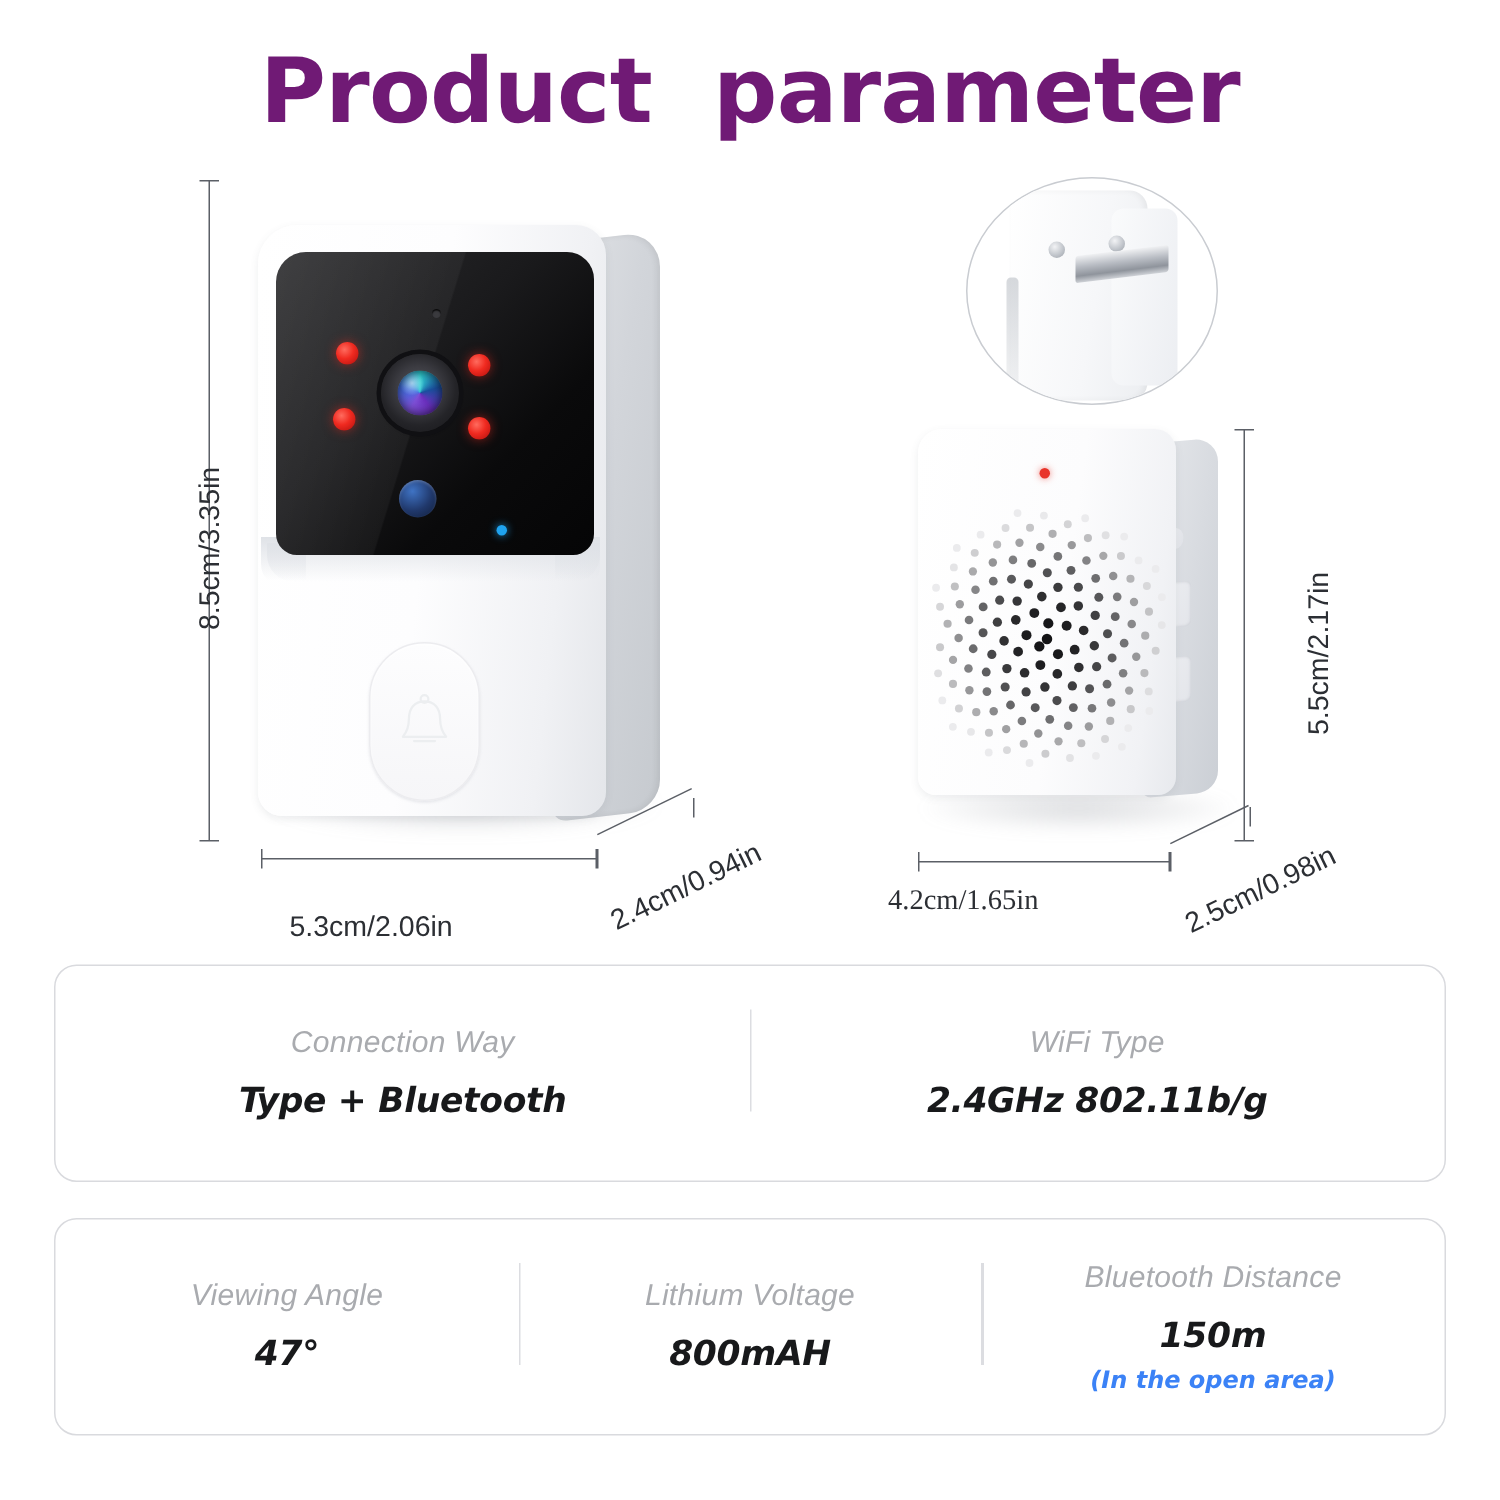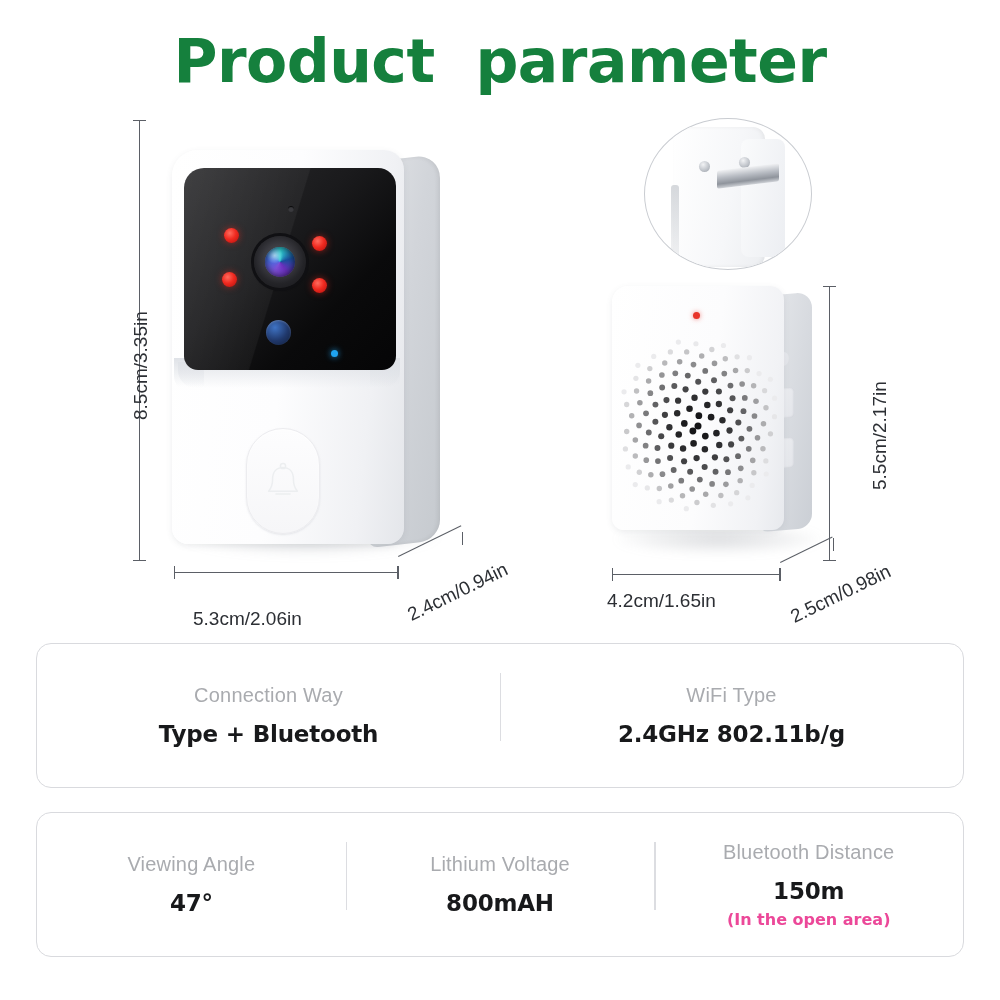--- a/index.html
+++ b/index.html
@@ -23,21 +23,21 @@
   .title {
     position: absolute;
     top: 26px;
     left: 0;
     width: 1000px;
     text-align: center;
     font-family: "DejaVu Sans", sans-serif;
     font-size: 60px;
     font-weight: 700;
     letter-spacing: -0.5px;
-    color: #15803d;
+    color: #701a75;
     white-space: pre;
   }
 
   
   .hero { position: absolute; top: 100px; left: 0; width: 1000px; height: 530px; }
 
   
   .doorbell {
     position: absolute;
     left: 172px;
@@ -276,21 +276,21 @@
     position: absolute;
     left: 36px;
     width: 928px;
     border: 1.2px solid #d9dade;
     border-radius: 15px;
     background: #ffffff;
   }
   #card-1 { top: 643px; height: 145px; }
   #card-2 { top: 812px; height: 145px; }
 
-  .spec-row { display: flex; width: 100%; height: 100%; align-items: center; }
+  .spec-row { display: flex; width: 100%; height: 100%; align-items: center; font-style: italic; }
   .spec-cell {
     flex: 1 1 0;
     height: 100%;
     display: flex;
     flex-direction: column;
     align-items: center;
     justify-content: center;
     position: relative;
     padding: 0 6px;
   }
@@ -315,21 +315,21 @@
     font-size: 23px;
     font-weight: 700;
     color: #18191b;
     letter-spacing: -0.2px;
     white-space: nowrap;
   }
   .spec-note {
     font-family: "DejaVu Sans", sans-serif;
     font-size: 16px;
     font-weight: 700;
-    color: #ec4899;
+    color: #3b82f6;
     margin-top: 6px;
     white-space: nowrap;
   }
 </style>
 </head>
 <body>
 
 <div id="page">
 
   <div class="title">Product  parameter</div>
@@ -548,21 +548,21 @@
     </div>
 
     <div class="dim-line dim-v" style="left:829px; top:186px; height:274px;"></div>
     <div class="cap cap-h" style="left:823px; top:186px;"></div>
     <div class="cap cap-h" style="left:823px; top:460px;"></div>
     <div class="dim-label rot-ccw" style="left:869px; top:390px;">5.5cm/2.17in</div>
 
     <div class="dim-line dim-h" style="left:612px; top:474px; width:168px;"></div>
     <div class="cap cap-v" style="left:612px; top:468px;"></div>
     <div class="cap cap-v" style="left:779px; top:468px;"></div>
-    <div class="dim-label" style="left:607px; top:490px;">4.2cm/1.65in</div>
+    <div class="dim-label" style="left:592px; top:490px;font-family:Liberation Serif, serif;">4.2cm/1.65in</div>
 
     <div class="dim-line dim-h" style="left:780px; top:462px; width:58px; transform:rotate(-26deg); transform-origin:0 0;"></div>
     <div class="cap cap-v" style="left:780px; top:468px;"></div>
     <div class="cap cap-v" style="left:833px; top:438px;"></div>
     <div class="dim-label rot-diag" style="left:787px; top:508px;">2.5cm/0.98in</div>
   </div>
 
   <div class="spec-card" id="card-1">
     <div class="spec-row">
       <div class="spec-cell">

